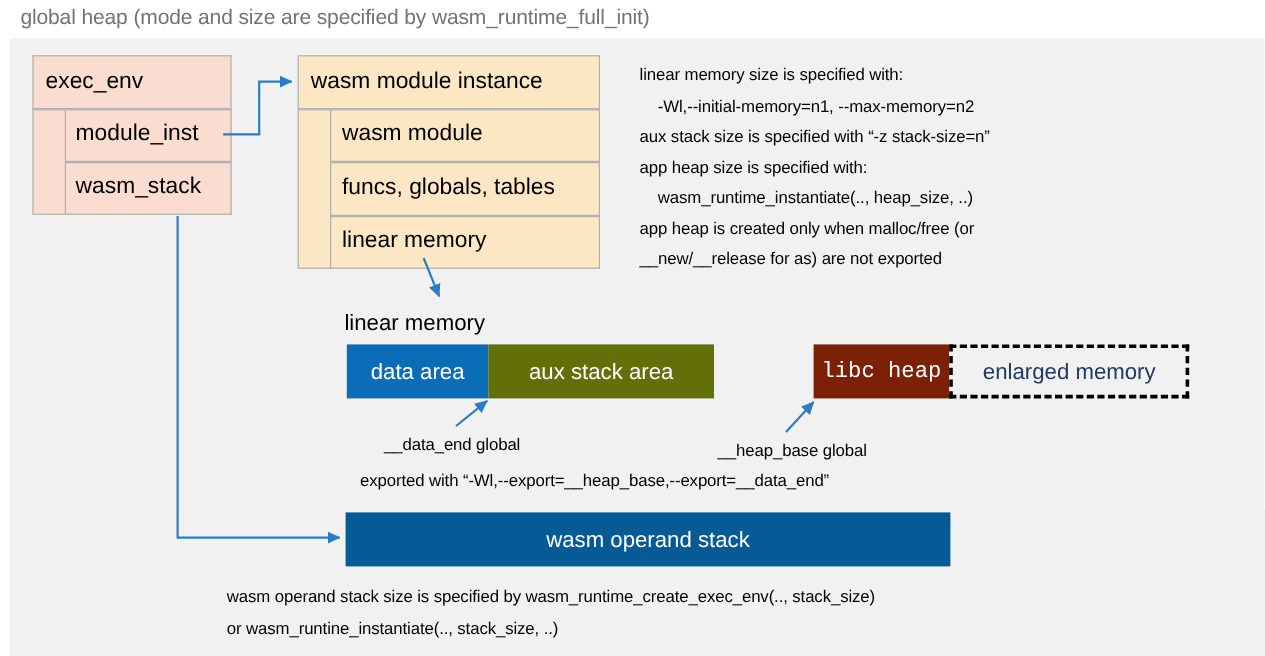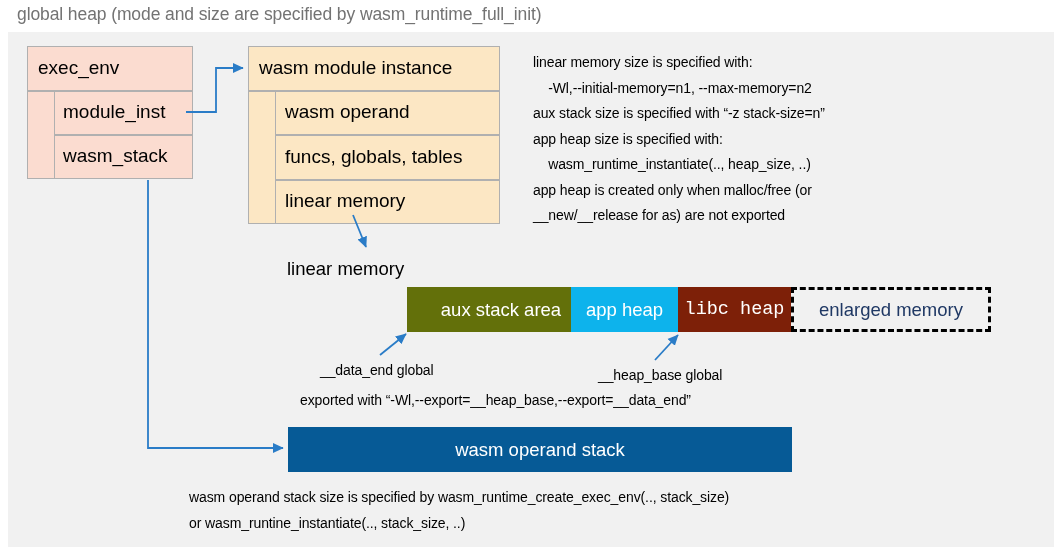--- a/index.html
+++ b/index.html
@@ -48,41 +48,41 @@
   <div class="box peach" style="left:54px;top:91px;width:139px;height:44px;"></div>
   <div class="boxlabel" style="left:63px;top:101px;">module_inst</div>
   <div class="box peach" style="left:54px;top:135px;width:139px;height:44px;"></div>
   <div class="boxlabel" style="left:63px;top:145px;">wasm_stack</div>
 
   <div class="box cream" style="left:248px;top:46px;width:252px;height:45px;"></div>
   <div class="boxlabel" style="left:259px;top:57px;">wasm module instance</div>
 
   <div class="box cream" style="left:248px;top:91px;width:252px;height:133px;"></div>
   <div class="box cream" style="left:275px;top:91px;width:225px;height:44px;"></div>
-  <div class="boxlabel" style="left:285px;top:101px;">wasm operand</div>
+  <div class="boxlabel" style="left:285px;top:101px;">wasm module</div>
   <div class="box cream" style="left:275px;top:135px;width:225px;height:45px;"></div>
   <div class="boxlabel" style="left:285px;top:146px;">funcs, globals, tables</div>
   <div class="box cream" style="left:275px;top:180px;width:225px;height:44px;"></div>
   <div class="boxlabel" style="left:285px;top:190px;">linear memory</div>
 
   <div class="txt" style="left:533px;top:50px;">linear memory size is specified with:
     -Wl,--initial-memory=n1, --max-memory=n2
 aux stack size is specified with “-z stack-size=n”
 app heap size is specified with:
     wasm_runtime_instantiate(.., heap_size, ..)
 app heap is created only when malloc/free (or
 __new/__release for as) are not exported</div>
 
   <div class="boxlabel" style="left:287px;top:258px;font-size:18.5px;">linear memory</div>
 
+  <div class="seg" style="left:289px;width:118px;background:#0b6cb8;">
+    <span>data area</span>
+  </div>
   <div class="seg" style="left:407px;width:188px;background:#63700a;">
     <span>aux stack area</span>
-  </div>
-  <div class="seg" style="left:571px;width:107px;background:#0db3ec;">
-    <span>app heap</span>
   </div>
   <div class="seg" style="left:678px;width:113px;background:#7d2008;font-family:Liberation Mono, monospace;">
     <span>libc heap</span>
   </div>
   <div class="seg dashed" style="left:791px;width:200px;text-align:right;">
     <span>enlarged memory</span>
   </div>
 
   <div class="txt" style="left:320px;top:358px;">__data_end global</div>
   <div class="txt" style="left:598px;top:363px;">__heap_base global</div>

